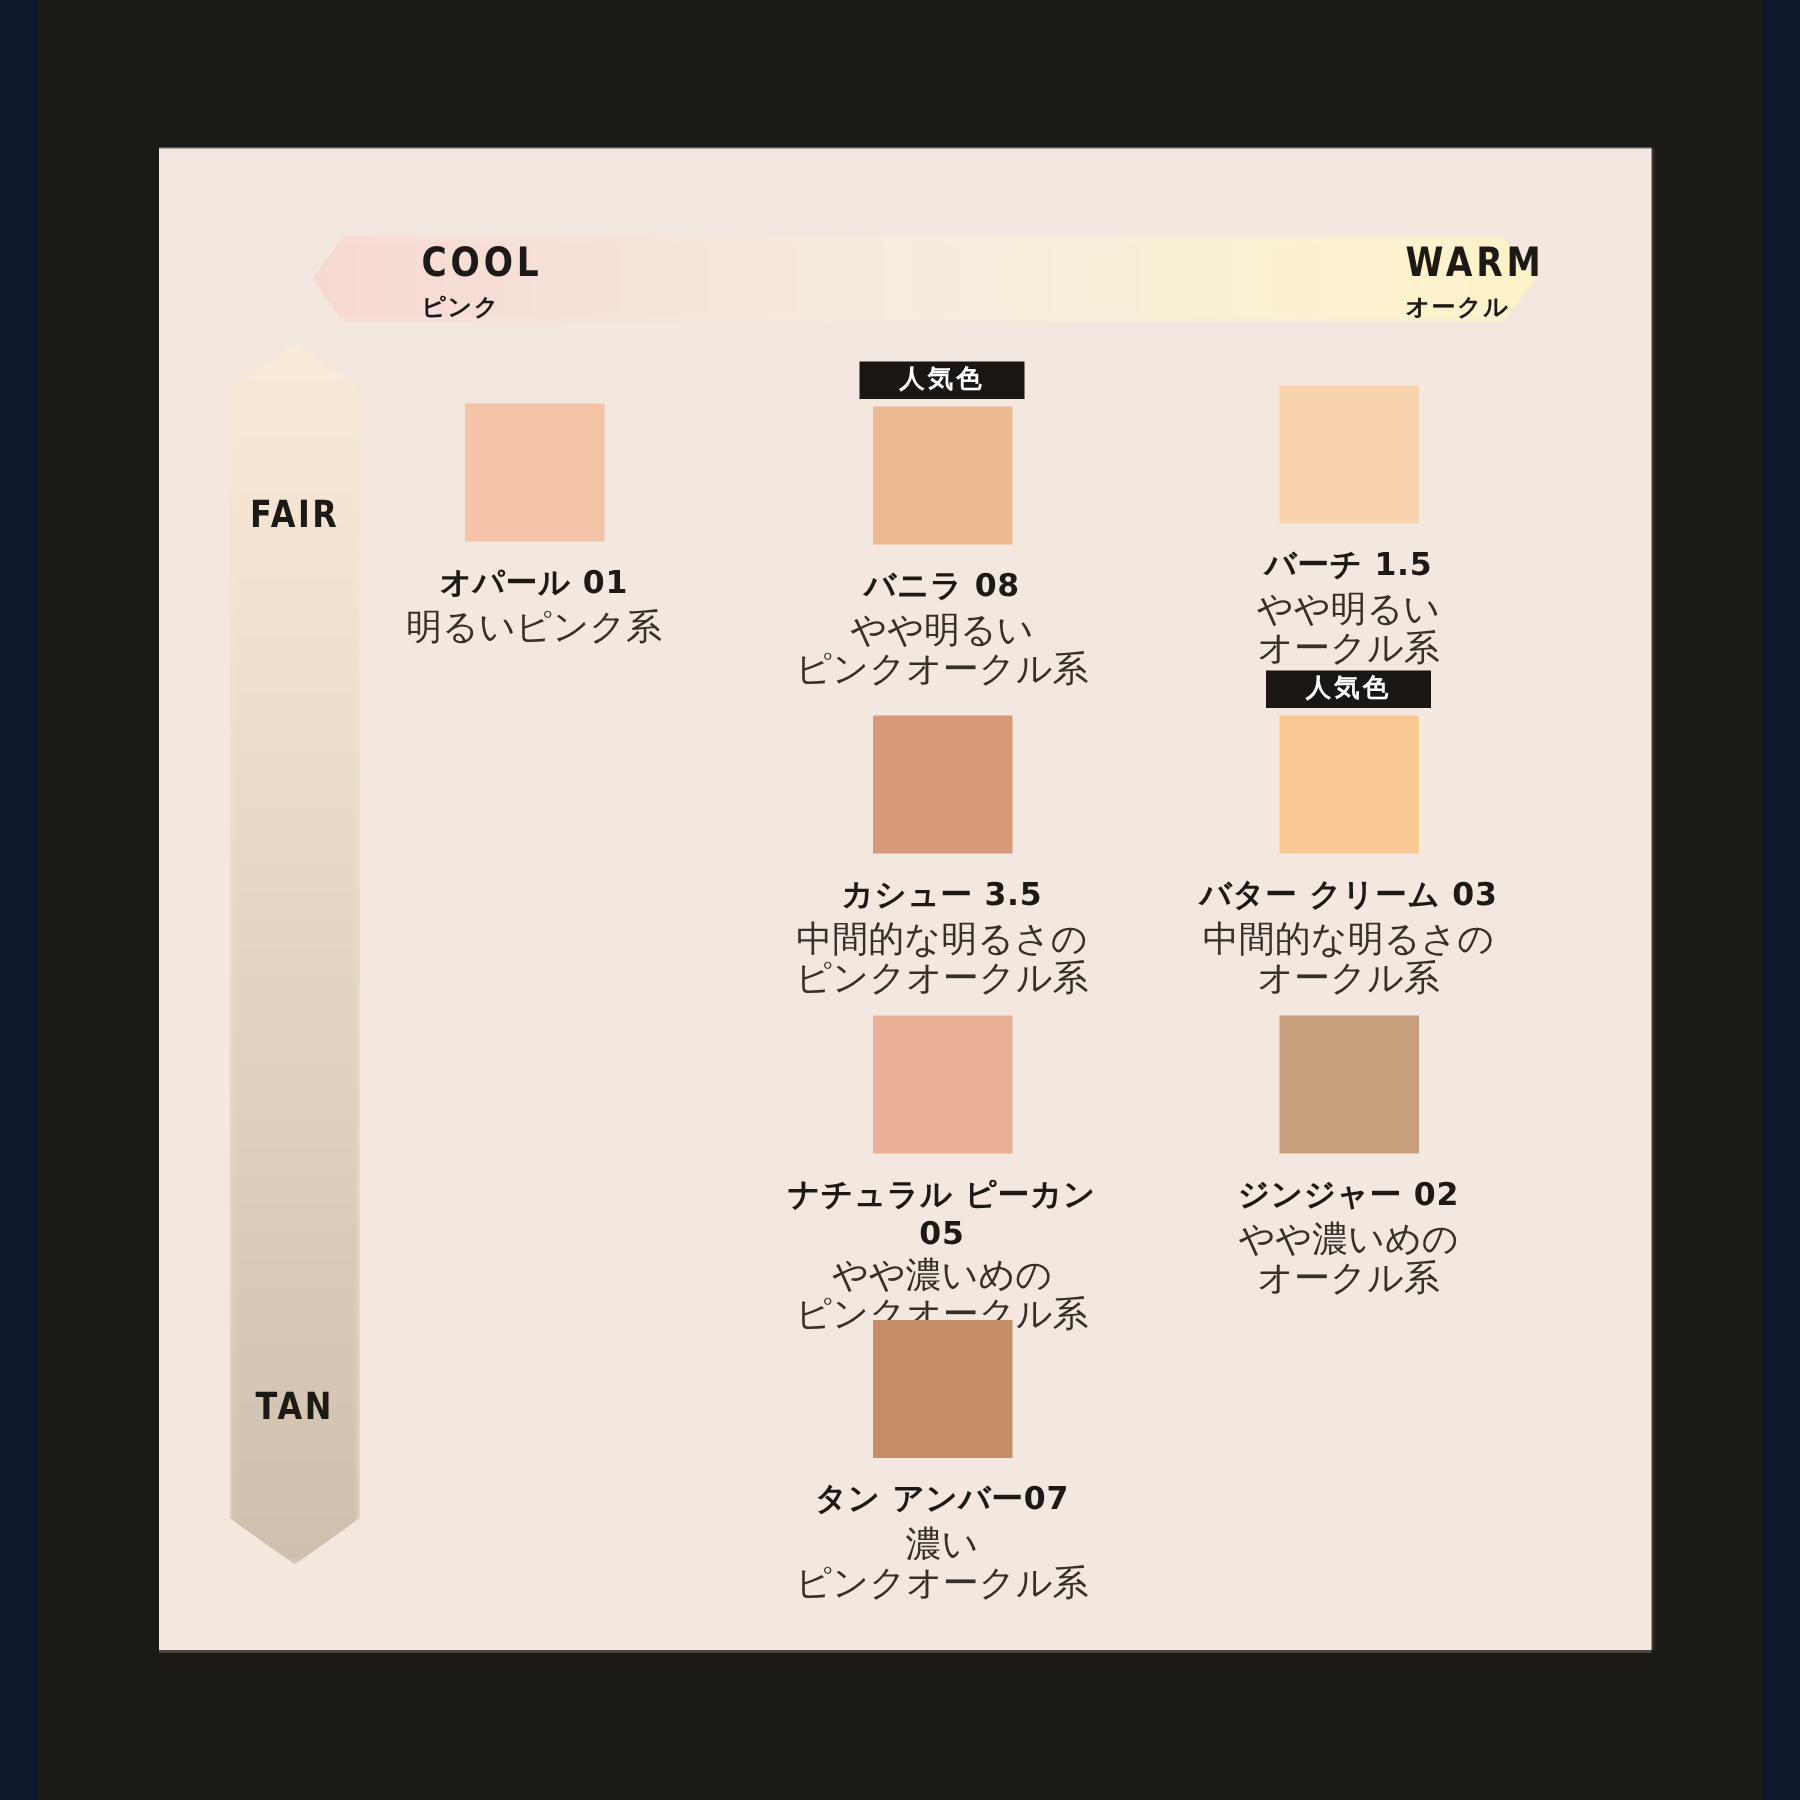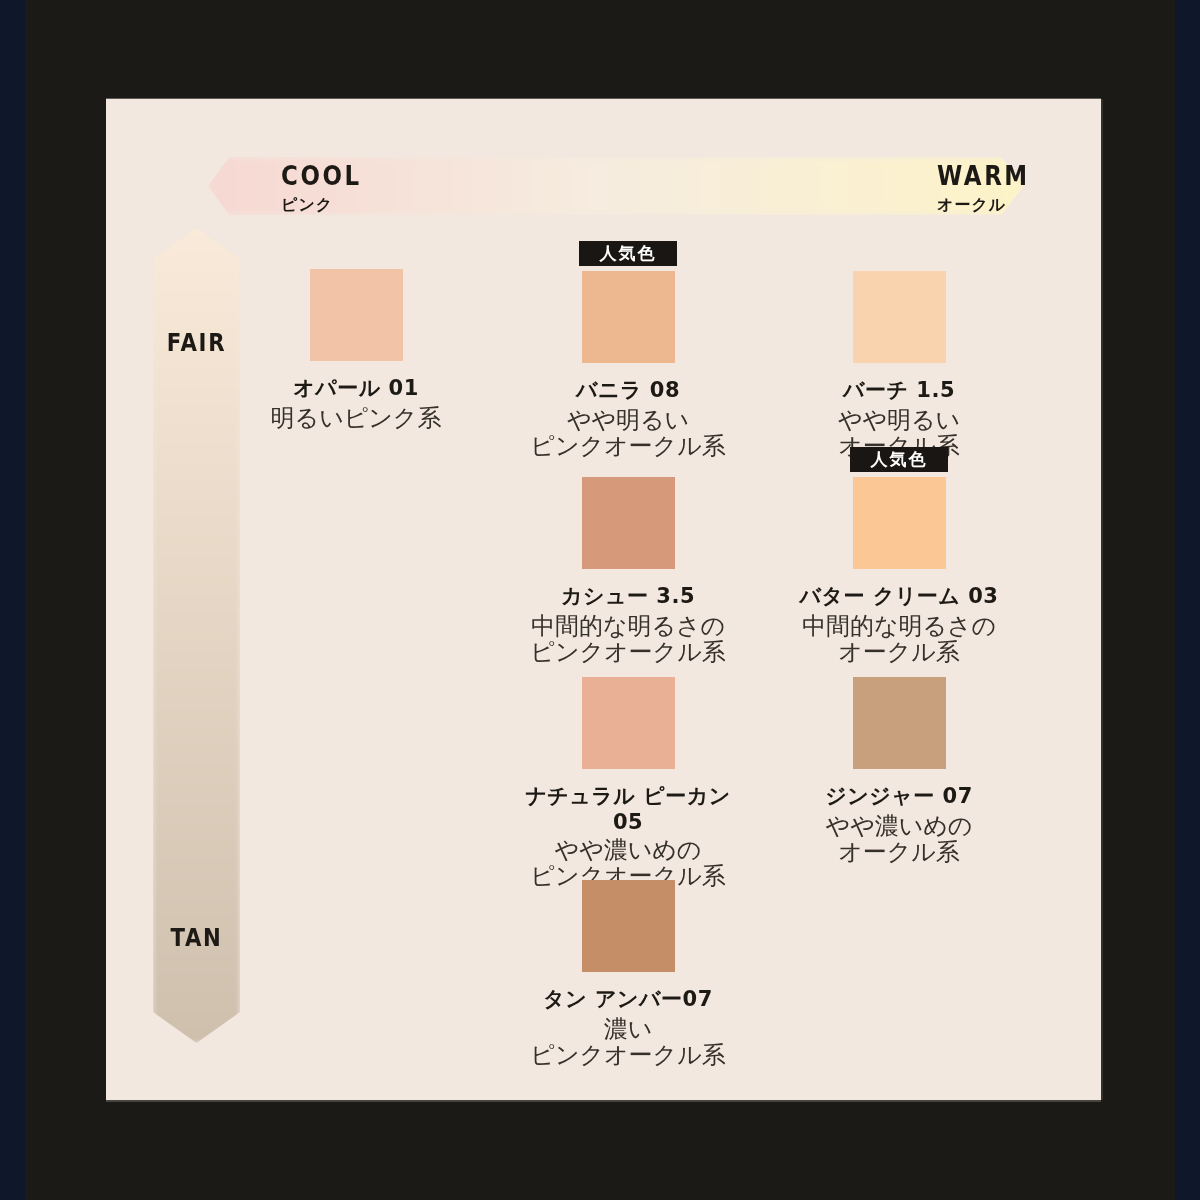--- a/index.html
+++ b/index.html
@@ -47,21 +47,21 @@
     position:absolute;left:47px;width:87px;text-align:center;
     font-size:25px;font-weight:bold;letter-spacing:2px;color:var(--ink);
     transform:scaleX(.85);transform-origin:center;white-space:nowrap;
   }
   .v-label.fair{top:229px;}
   .v-label.tan{top:824px;}
 
   
   .shade-cell{position:absolute;width:240px;text-align:center;}
   .badge{
-    width:98px;height:25px;margin:0 auto 5px;
+    width:110px;height:25px;margin:0 auto 5px;
     background:var(--badge-bg);color:var(--badge-ink);
     font-size:17px;line-height:25px;letter-spacing:2px;font-weight:bold;
   }
   .badge.hidden{visibility:hidden;}
   .swatch{width:93px;height:92px;margin:0 auto;}
   .shade-name{margin-top:13px;font-size:21px;font-weight:bold;color:var(--ink);letter-spacing:.5px;}
   .shade-desc{margin-top:3px;font-size:24px;line-height:26px;color:var(--desc-ink);}
 </style>
 </head>
 <body>
@@ -96,21 +96,21 @@
   </div>
         <div class="shade-cell" style="left: 402px; top: 142px;">
     <div class="badge">人気色</div>
     <div class="swatch" style="background: rgb(237, 184, 144);"></div>
     <div class="shade-name">バニラ 08</div>
     <div class="shade-desc">
             <div>やや明るい</div>
             <div>ピンクオークル系</div>
           </div>
   </div>
-        <div class="shade-cell" style="left: 673px; top: 142px;">
+        <div class="shade-cell" style="left: 673px; top: 128px;">
     <div class="badge hidden">人気色</div>
     <div class="swatch" style="background: rgb(248, 211, 174);"></div>
     <div class="shade-name">バーチ 1.5</div>
     <div class="shade-desc">
             <div>やや明るい</div>
             <div>オークル系</div>
           </div>
   </div>
         <div class="shade-cell" style="left: 402px; top: 348px;">
     <div class="badge hidden">人気色</div>
@@ -135,21 +135,21 @@
     <div class="swatch" style="background: rgb(234, 176, 150);"></div>
     <div class="shade-name">ナチュラル ピーカン 05</div>
     <div class="shade-desc">
             <div>やや濃いめの</div>
             <div>ピンクオークル系</div>
           </div>
   </div>
         <div class="shade-cell" style="left: 673px; top: 548px;">
     <div class="badge hidden">人気色</div>
     <div class="swatch" style="background: rgb(200, 160, 125);"></div>
-    <div class="shade-name">ジンジャー 07</div>
+    <div class="shade-name">ジンジャー 02</div>
     <div class="shade-desc">
             <div>やや濃いめの</div>
             <div>オークル系</div>
           </div>
   </div>
         <div class="shade-cell" style="left: 402px; top: 751px;">
     <div class="badge hidden">人気色</div>
     <div class="swatch" style="background: rgb(198, 142, 102);"></div>
     <div class="shade-name">タン アンバー07</div>
     <div class="shade-desc">

